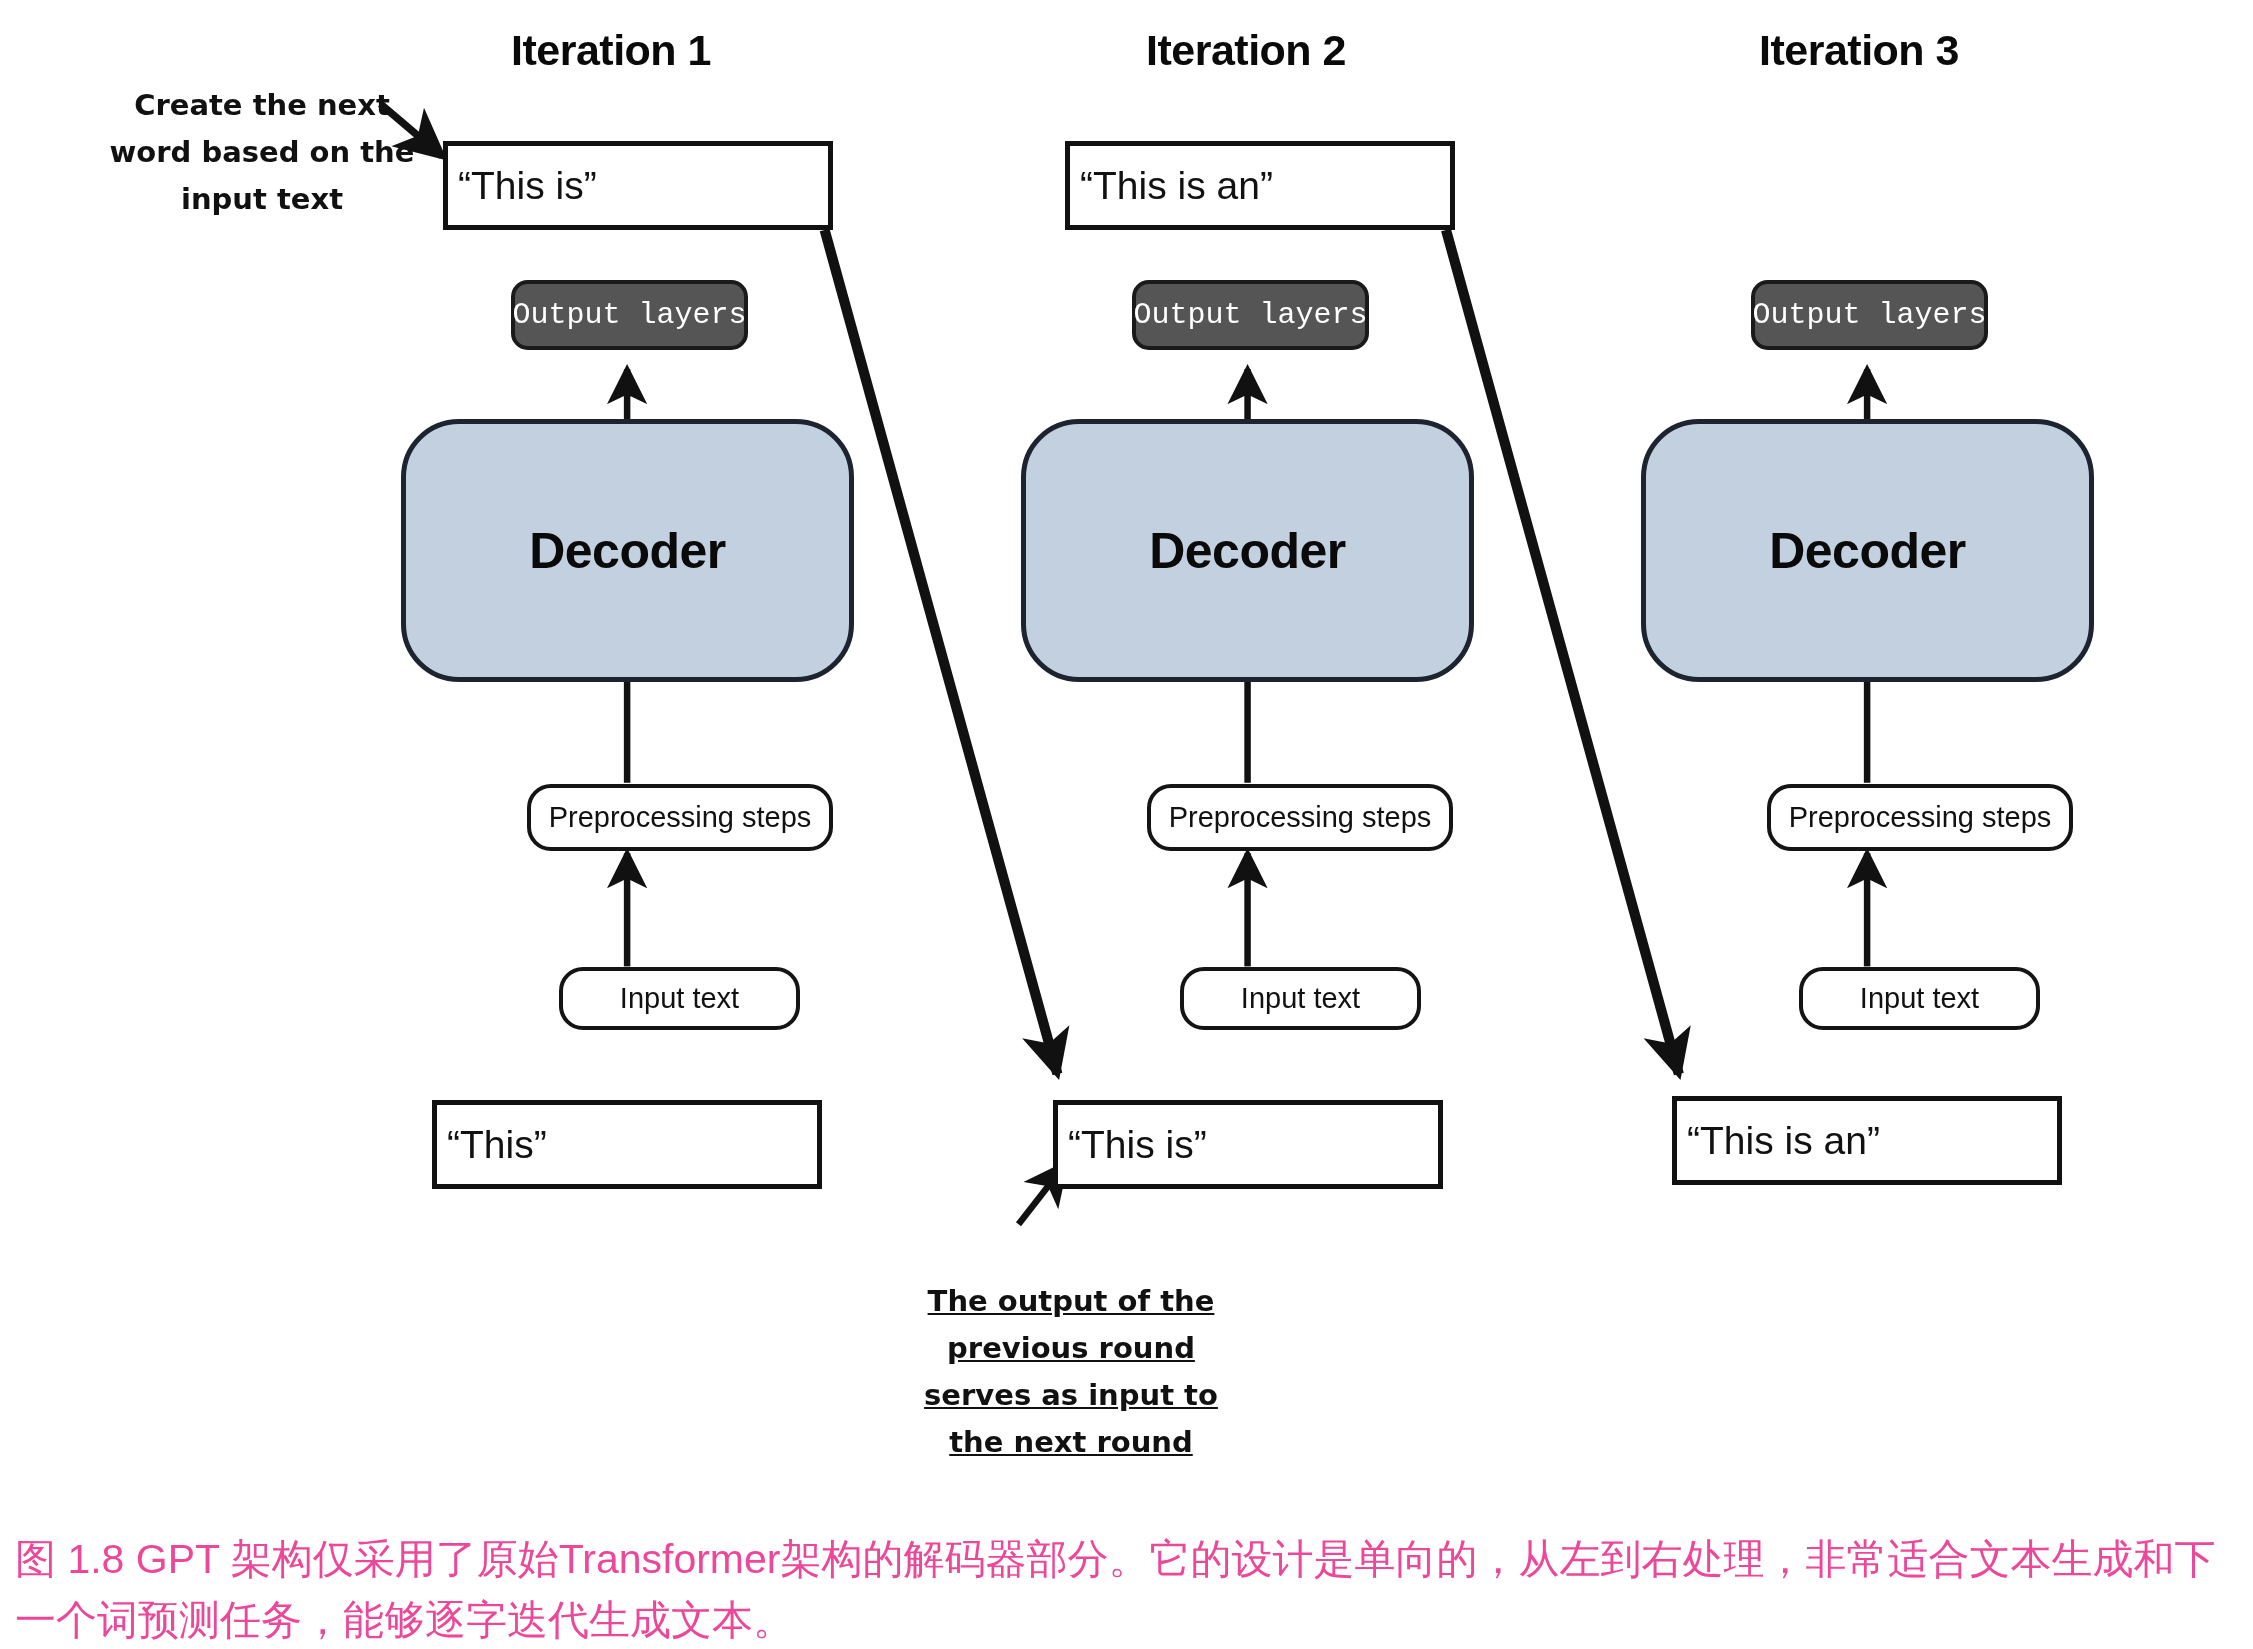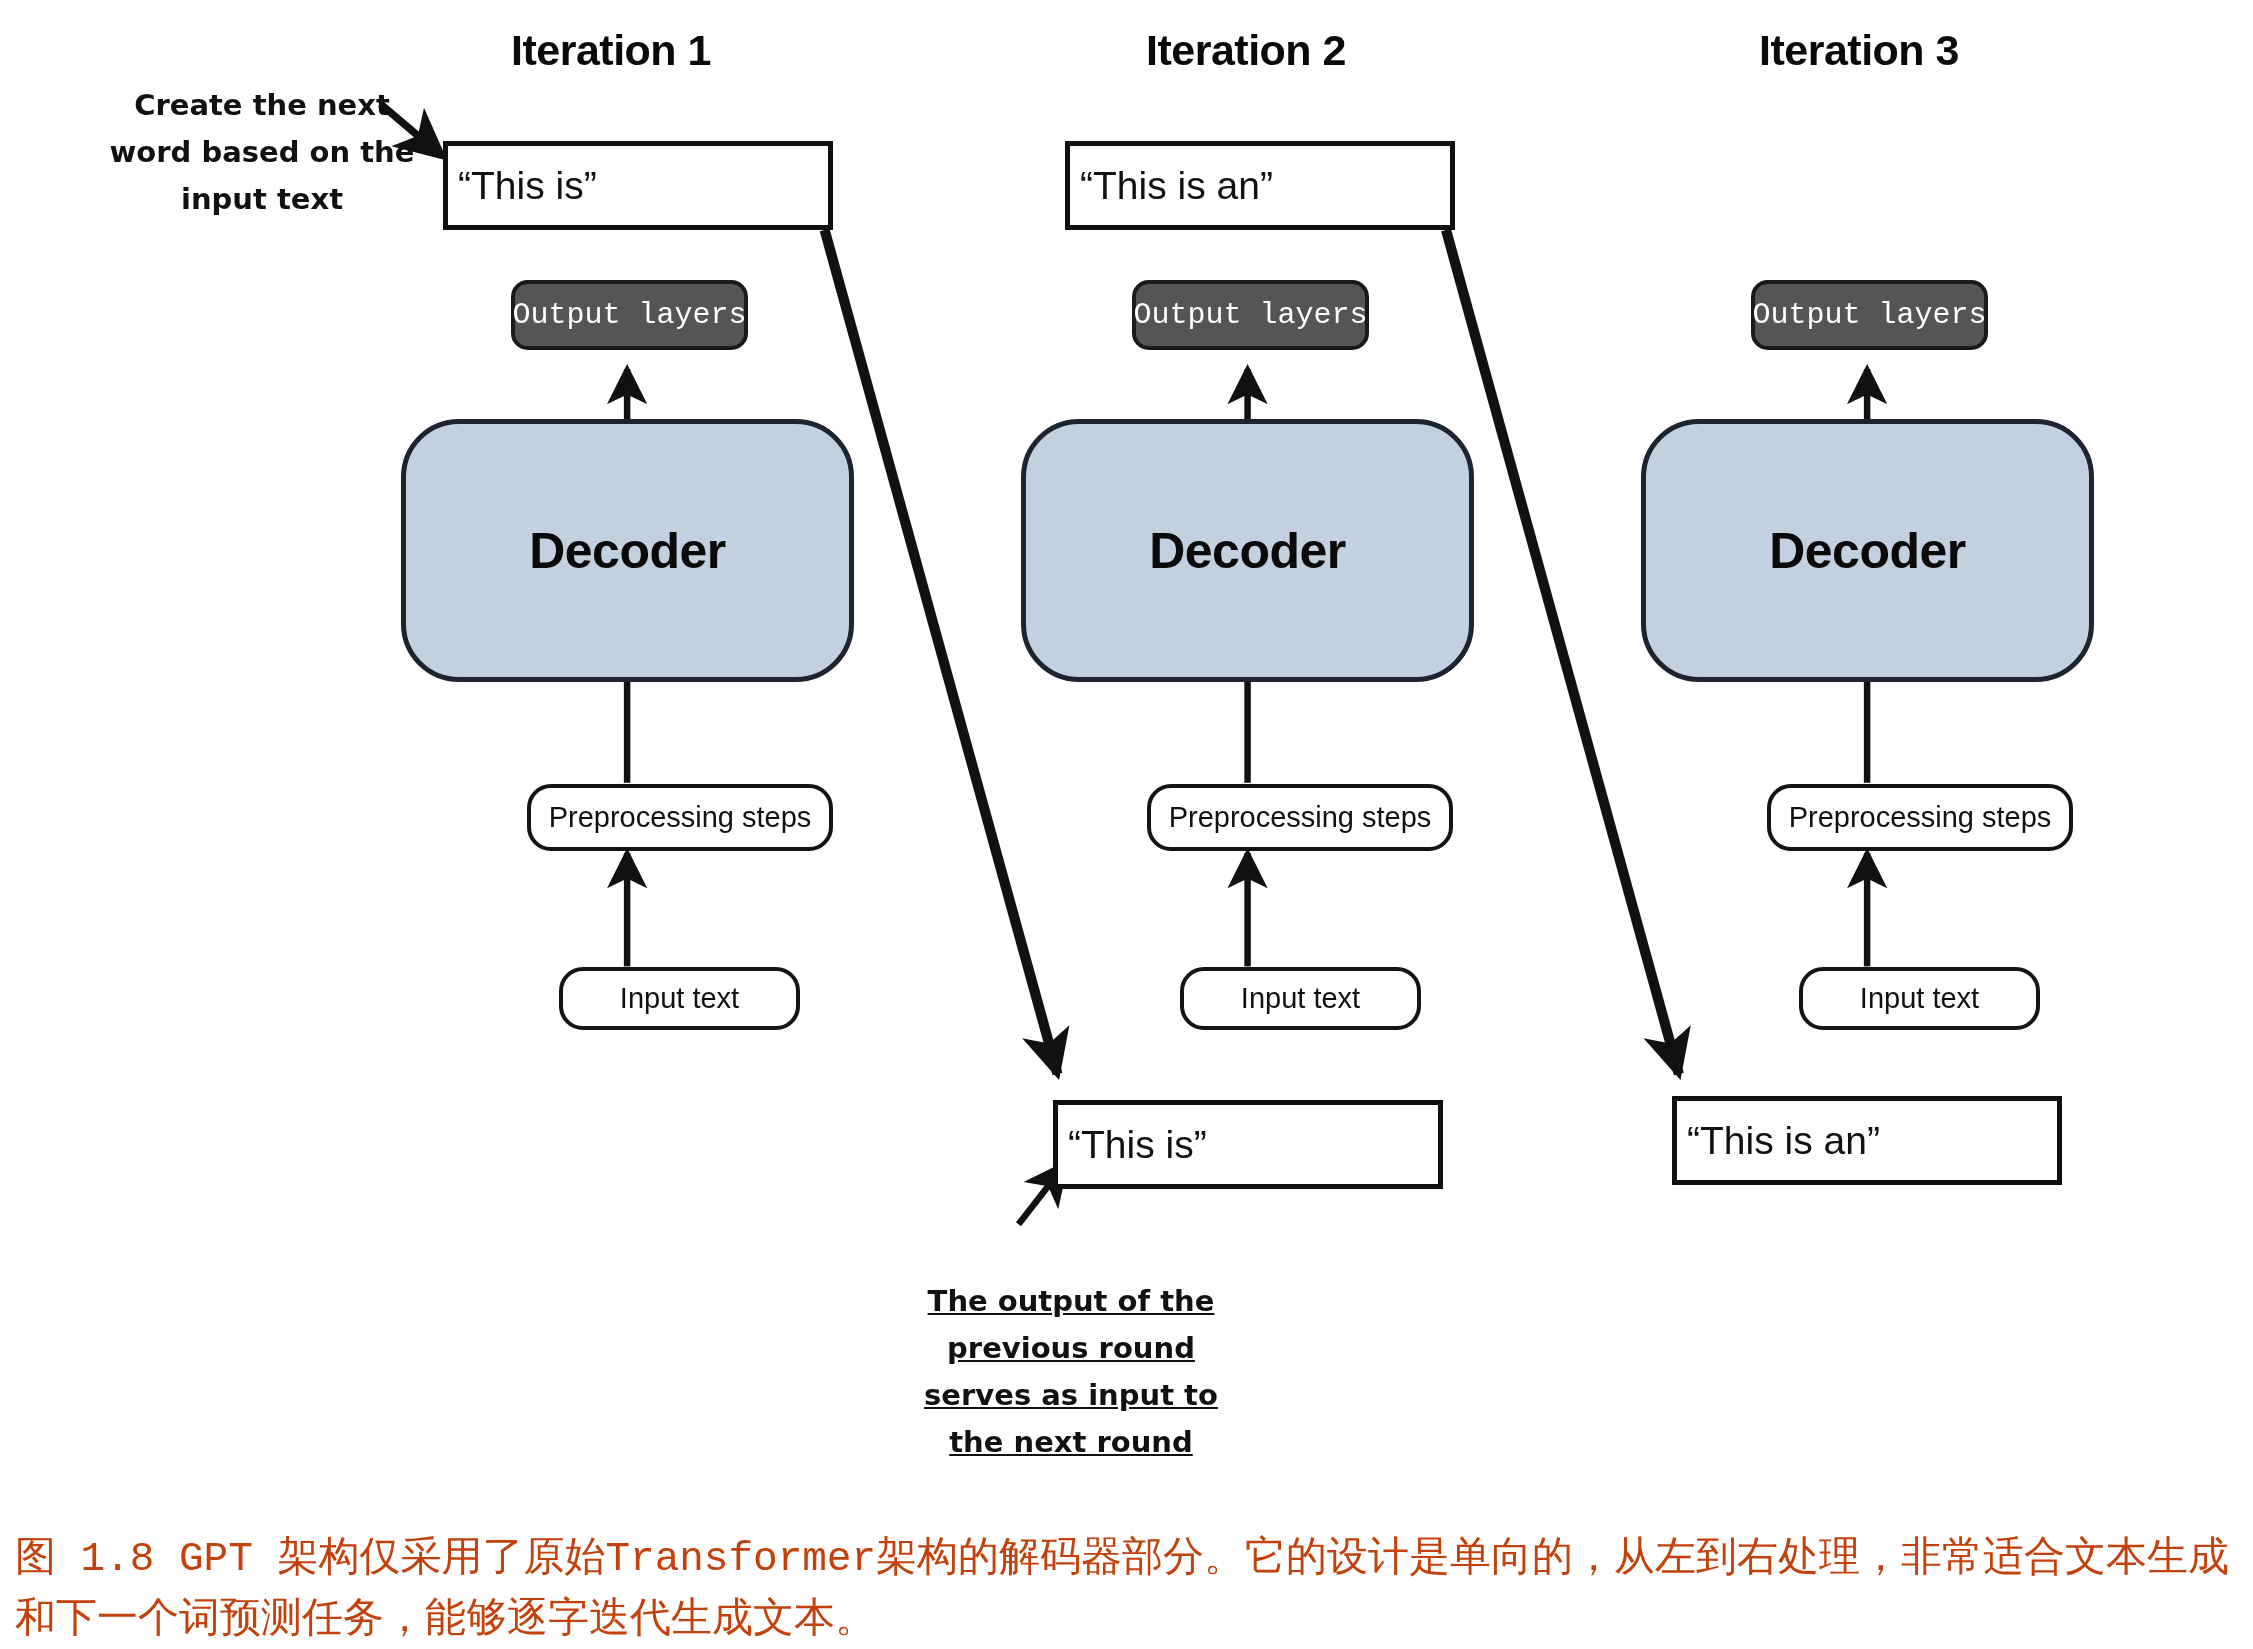--- a/index.html
+++ b/index.html
@@ -122,22 +122,21 @@
   }
 
   
   .caption {
     position: absolute;
     left: 15px;
     top: 1529px;
     width: 2226px;
     font-size: 41px;
     line-height: 1.48;
-    color: #c2410c;
-    font-family: Liberation Mono, monospace;
+    color: #ec4899;
   }
 </style>
 </head>
 <body>
 
 <div id="page">
 
   <svg id="connectors" viewBox="0 0 2430 1778" width="2254" height="1649">
     <defs>
       <marker id="ah" markerWidth="7" markerHeight="7" refX="5.4" refY="3.5" orient="auto" markerUnits="strokeWidth">
@@ -206,20 +205,23 @@
   </div>
 
   <div class="pill" style="left:479px; top:784px; width:306px; height:67px;">
     <span class="txt">Preprocessing steps</span>
   </div>
 
   <div class="pill" style="left:511px; top:967px; width:241px; height:63px;">
     <span class="txt">Input text</span>
   </div>
 
+  <div class="sentence-box" style="left:432px; top:1100px; width:390px; height:89px;">
+    <span class="txt">“This”</span>
+  </div>
 
   <div class="iter-title" style="left:1146px; top:26px;">Iteration 2</div>
 
   <div class="sentence-box" style="left:1065px; top:141px; width:390px; height:89px;">
     <span class="txt">“This is an”</span>
   </div>
 
   <div class="output-layers" style="left:1132px; top:280px; width:237px; height:70px;">
     <span class="txt">Output layers</span>
   </div>

